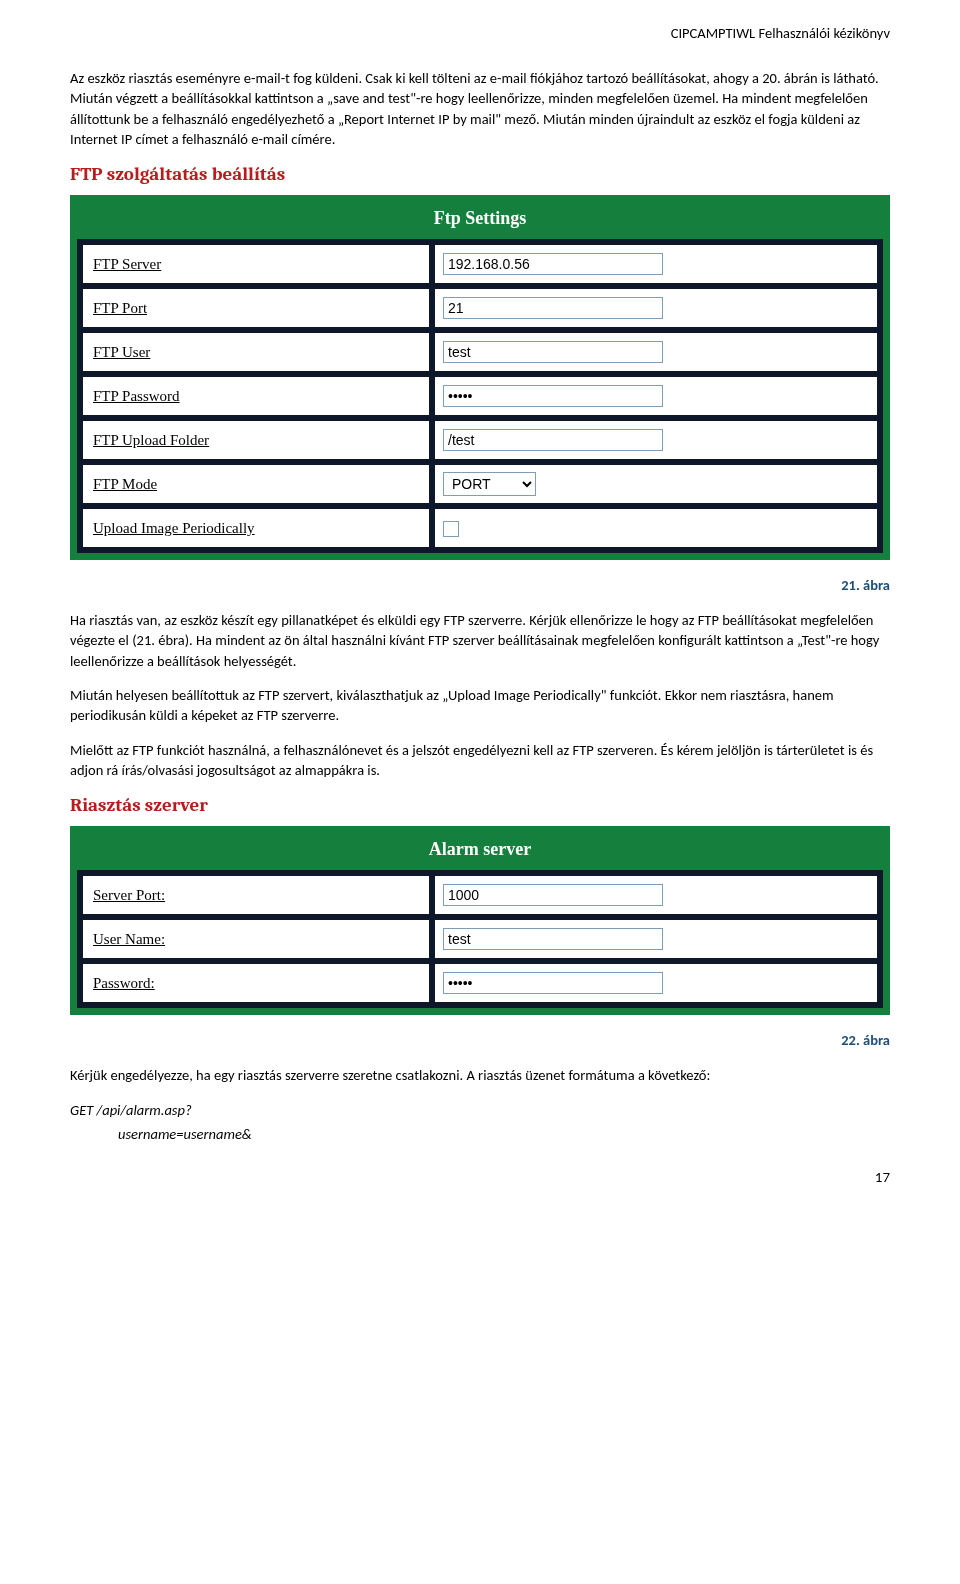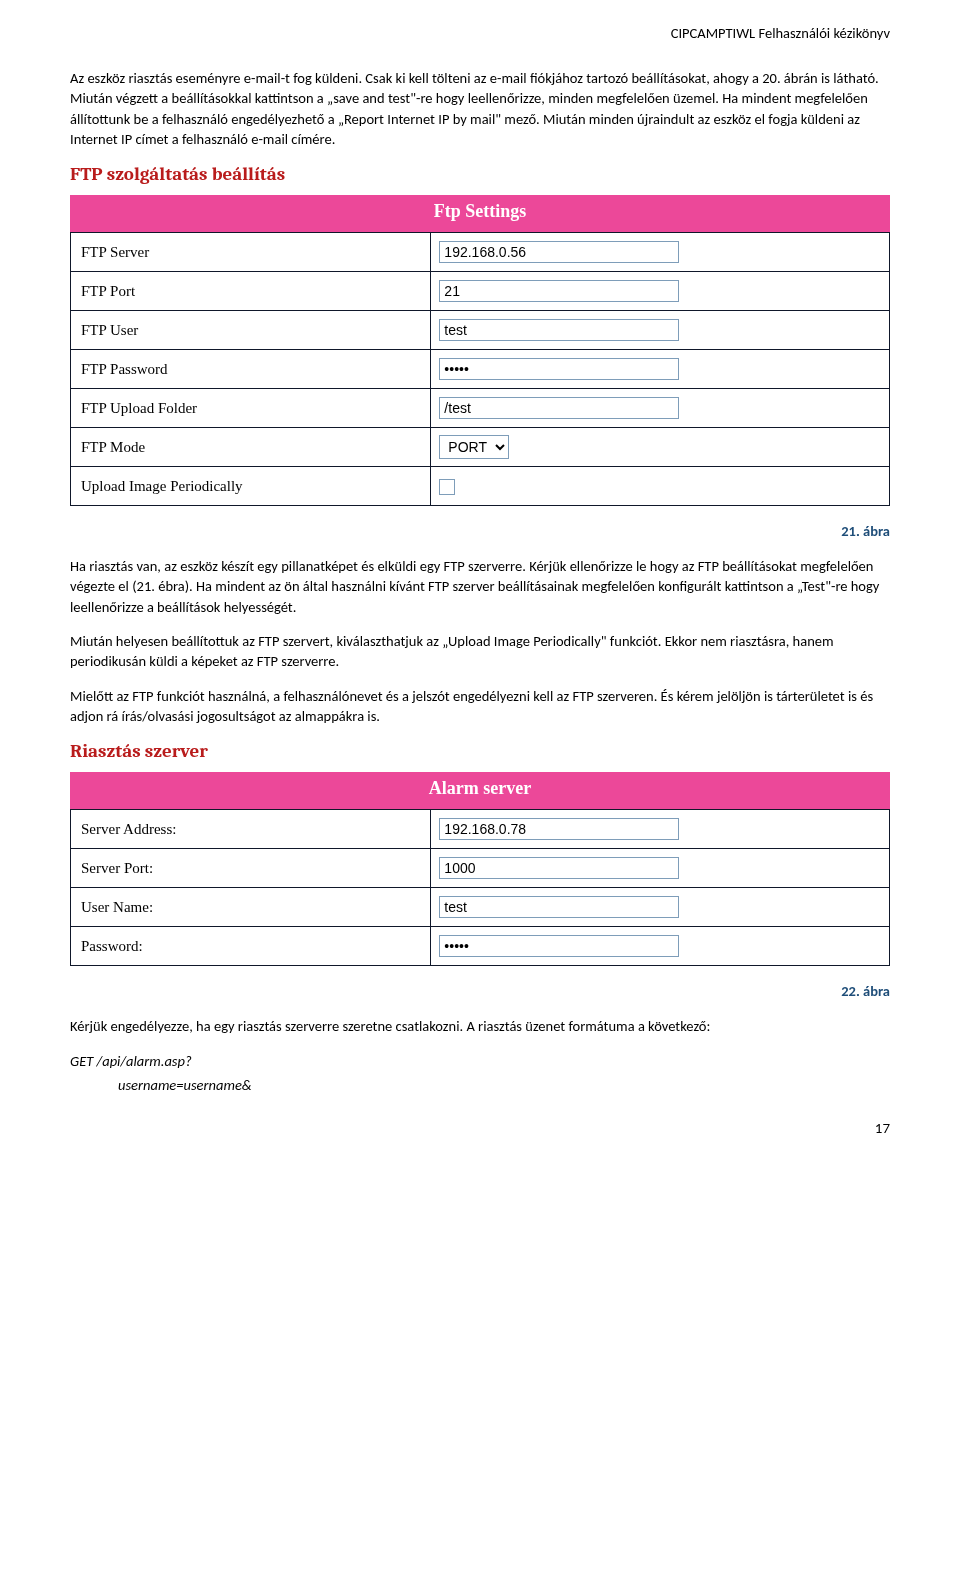--- a/index.html
+++ b/index.html
@@ -29,59 +29,60 @@
     margin: 6px 0 10px 0;
   }
   .caption {
     text-align: right;
     font-weight: bold;
     color: #1f4e79;
     font-size: 14.5px;
     margin: 16px 0 16px 0;
   }
   .ui-panel {
-    background: #ec4899;
-    padding: 0;
+    background: #15803d;
+    padding: 7px;
     margin-bottom: 4px;
   }
   .ui-title {
     color: #fff;
     text-align: center;
     font-family: "Times New Roman", serif;
     font-weight: bold;
     font-size: 18px;
     padding: 6px 0 10px 0;
   }
   .ui-table {
     width: 100%;
     border-collapse: collapse;
     background: #fff;
   }
   .ui-table td {
-    border: 1px solid #0f172a;
+    border: 6px solid #0f172a;
     padding: 6px 8px;
     font-family: "Times New Roman", serif;
     font-size: 15px;
     background: #fff;
     height: 26px;
+    text-decoration: underline;
   }
   .ui-table td.lbl {
     width: 44%;
     padding-left: 10px;
   }
   .ui-input {
     font-family: Arial, sans-serif;
     font-size: 14px;
     border: 1px solid #7e9db9;
     padding: 2px 4px;
     background: #fff;
-    width: 240px;
+    width: 220px;
     box-sizing: border-box;
   }
-  .ui-input.narrow { width: 70px; }
+  .ui-input.narrow { width: 93px; }
   .ui-btn {
     font-family: Arial, sans-serif;
     font-size: 13px;
     background: linear-gradient(#fff,#e3e3e3);
     border: 1px solid #8a8a8a;
     border-radius: 3px;
     padding: 2px 10px;
     cursor: pointer;
     display: inline-block;
   }
@@ -177,26 +178,20 @@
 <p>Ha riasztás van, az eszköz készít egy pillanatképet és elküldi egy FTP szerverre. Kérjük ellenőrizze le hogy az FTP beállításokat megfelelően végezte el (21. ébra). Ha mindent az ön által használni kívánt FTP szerver beállításainak megfelelően konfigurált kattintson a „Test"-re hogy leellenőrizze a beállítások helyességét.</p>
 <p>Miután helyesen beállítottuk az FTP szervert, kiválaszthatjuk az „Upload Image Periodically" funkciót. Ekkor nem riasztásra, hanem periodikusán küldi a képeket az FTP szerverre.</p>
 <p>Mielőtt az FTP funkciót használná, a felhasználónevet és a jelszót engedélyezni kell az FTP szerveren. És kérem jelöljön is tárterületet is és adjon rá írás/olvasási jogosultságot az almappákra is.</p>
 
 <h2 class="section">Riasztás szerver</h2>
 
 <div class="ui-panel">
   <div class="ui-title">Alarm server</div>
   <table class="ui-table">
     <tbody>
-        <tr>
-      <td class="lbl">Server Address:</td>
-      <td>
-        <input class="ui-input" value="192.168.0.78" style="">
-      </td>
-    </tr>
     <tr>
       <td class="lbl">Server Port:</td>
       <td>
         <input class="ui-input" value="1000" style="">
       </td>
     </tr>
     <tr>
       <td class="lbl">User Name:</td>
       <td>
         <input class="ui-input" value="test" style="">

